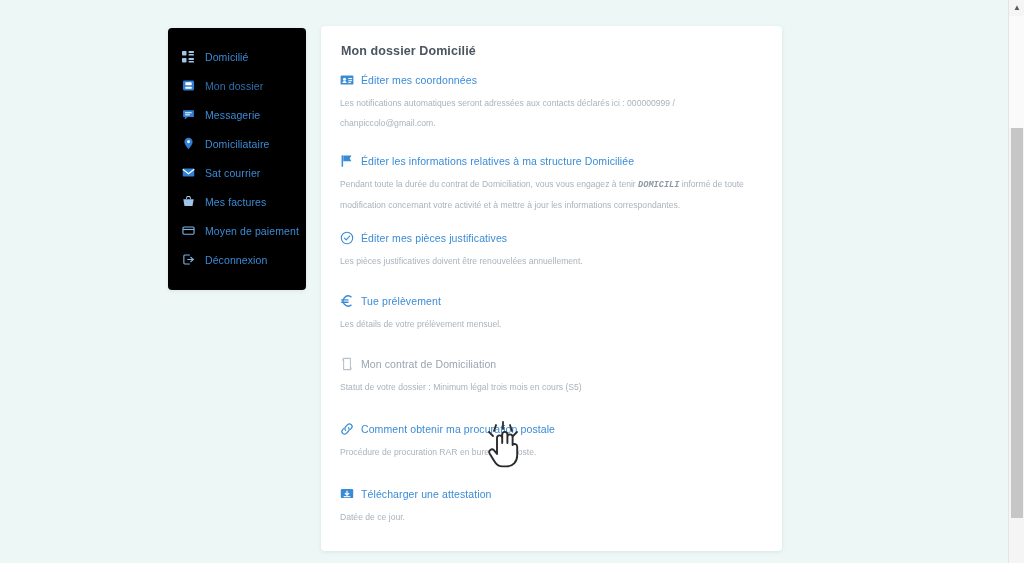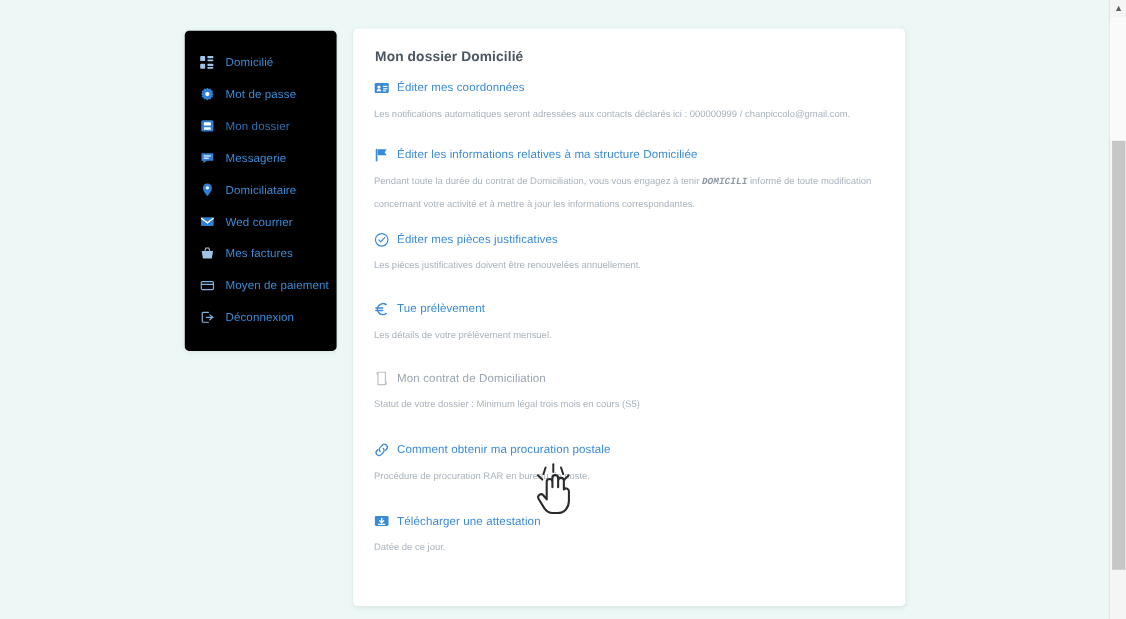--- a/index.html
+++ b/index.html
@@ -114,21 +114,21 @@
     color: #2f6fae;
   }
   .nav-ico.pale { color: #9fc6ea; }
   .nav-ico.outline { color: #7fb3e0; }
 
   
   .content {
     position: absolute;
     left: 321px;
     top: 26px;
-    width: 502px;
+    width: 461px;
     height: 525px;
     background: #ffffff;
     border-radius: 4px;
     box-shadow: 0 1px 4px rgba(40,60,80,0.10);
     box-sizing: border-box;
     padding: 14px 22px 0 18px;
     overflow: hidden;
   }
   .page-title {
     font-size: 12.5px;
@@ -206,29 +206,20 @@
             <rect x="7.5" y="1" width="5.5" height="2" rx="0.7"></rect>
             <rect x="7.5" y="4" width="5.5" height="1.6" rx="0.7"></rect>
             <rect x="1" y="8" width="4.5" height="4.5" rx="0.8"></rect>
             <rect x="7.5" y="8" width="5.5" height="2" rx="0.7"></rect>
             <rect x="7.5" y="11" width="5.5" height="1.6" rx="0.7"></rect>
           </svg>
         </span>
         <span class="nav-label">Domicilié</span>
       </div>
 
-      <div class="nav-item">
-        <span class="nav-ico">
-          <svg width="13" height="13" viewBox="0 0 14 14" fill="currentColor">
-            <path d="M7 0.8 L8.4 2.1 L10.2 1.6 L10.8 3.4 L12.5 4.1 L11.9 5.9 L13.2 7 L11.9 8.1 L12.5 9.9 L10.8 10.6 L10.2 12.4 L8.4 11.9 L7 13.2 L5.6 11.9 L3.8 12.4 L3.2 10.6 L1.5 9.9 L2.1 8.1 L0.8 7 L2.1 5.9 L1.5 4.1 L3.2 3.4 L3.8 1.6 L5.6 2.1 Z"></path>
-            <circle cx="7" cy="7" r="2.1" fill="#ffffff"></circle>
-          </svg>
-        </span>
-        <span class="nav-label">Mot de passe</span>
-      </div>
 
       <div class="nav-item active">
         <span class="nav-ico">
           <svg width="13" height="13" viewBox="0 0 14 14" fill="currentColor">
             <rect x="1" y="1.5" width="12" height="11" rx="1.6"></rect>
             <rect x="3.6" y="3.4" width="6.8" height="3.2" rx="0.6" fill="#ffffff"></rect>
             <rect x="3.6" y="8.3" width="6.8" height="2.3" rx="0.6" fill="#ffffff"></rect>
           </svg>
         </span>
         <span class="nav-label">Mon dossier</span>
@@ -255,21 +246,21 @@
         <span class="nav-label">Domiciliataire</span>
       </div>
 
       <div class="nav-item">
         <span class="nav-ico">
           <svg width="13" height="13" viewBox="0 0 14 14" fill="currentColor">
             <rect x="0.8" y="2.8" width="12.4" height="8.4" rx="1"></rect>
             <path d="M0.8 3.4 L7 8.2 L13.2 3.4" stroke="#ffffff" stroke-width="1.3" fill="none"></path>
           </svg>
         </span>
-        <span class="nav-label">Wed courrier</span>
+        <span class="nav-label">Sat courrier</span>
       </div>
 
       <div class="nav-item">
         <span class="nav-ico pale">
           <svg width="13" height="13" viewBox="0 0 14 14" fill="currentColor">
             <path d="M4.6 4.2 L5.6 1.6 h2.8 l1 2.6" stroke="currentColor" stroke-width="1.1" fill="none"></path>
             <path d="M1.4 4.6 h11.2 l-1.3 7.2 h-8.6 z"></path>
           </svg>
         </span>
         <span class="nav-label">Mes factures</span>

